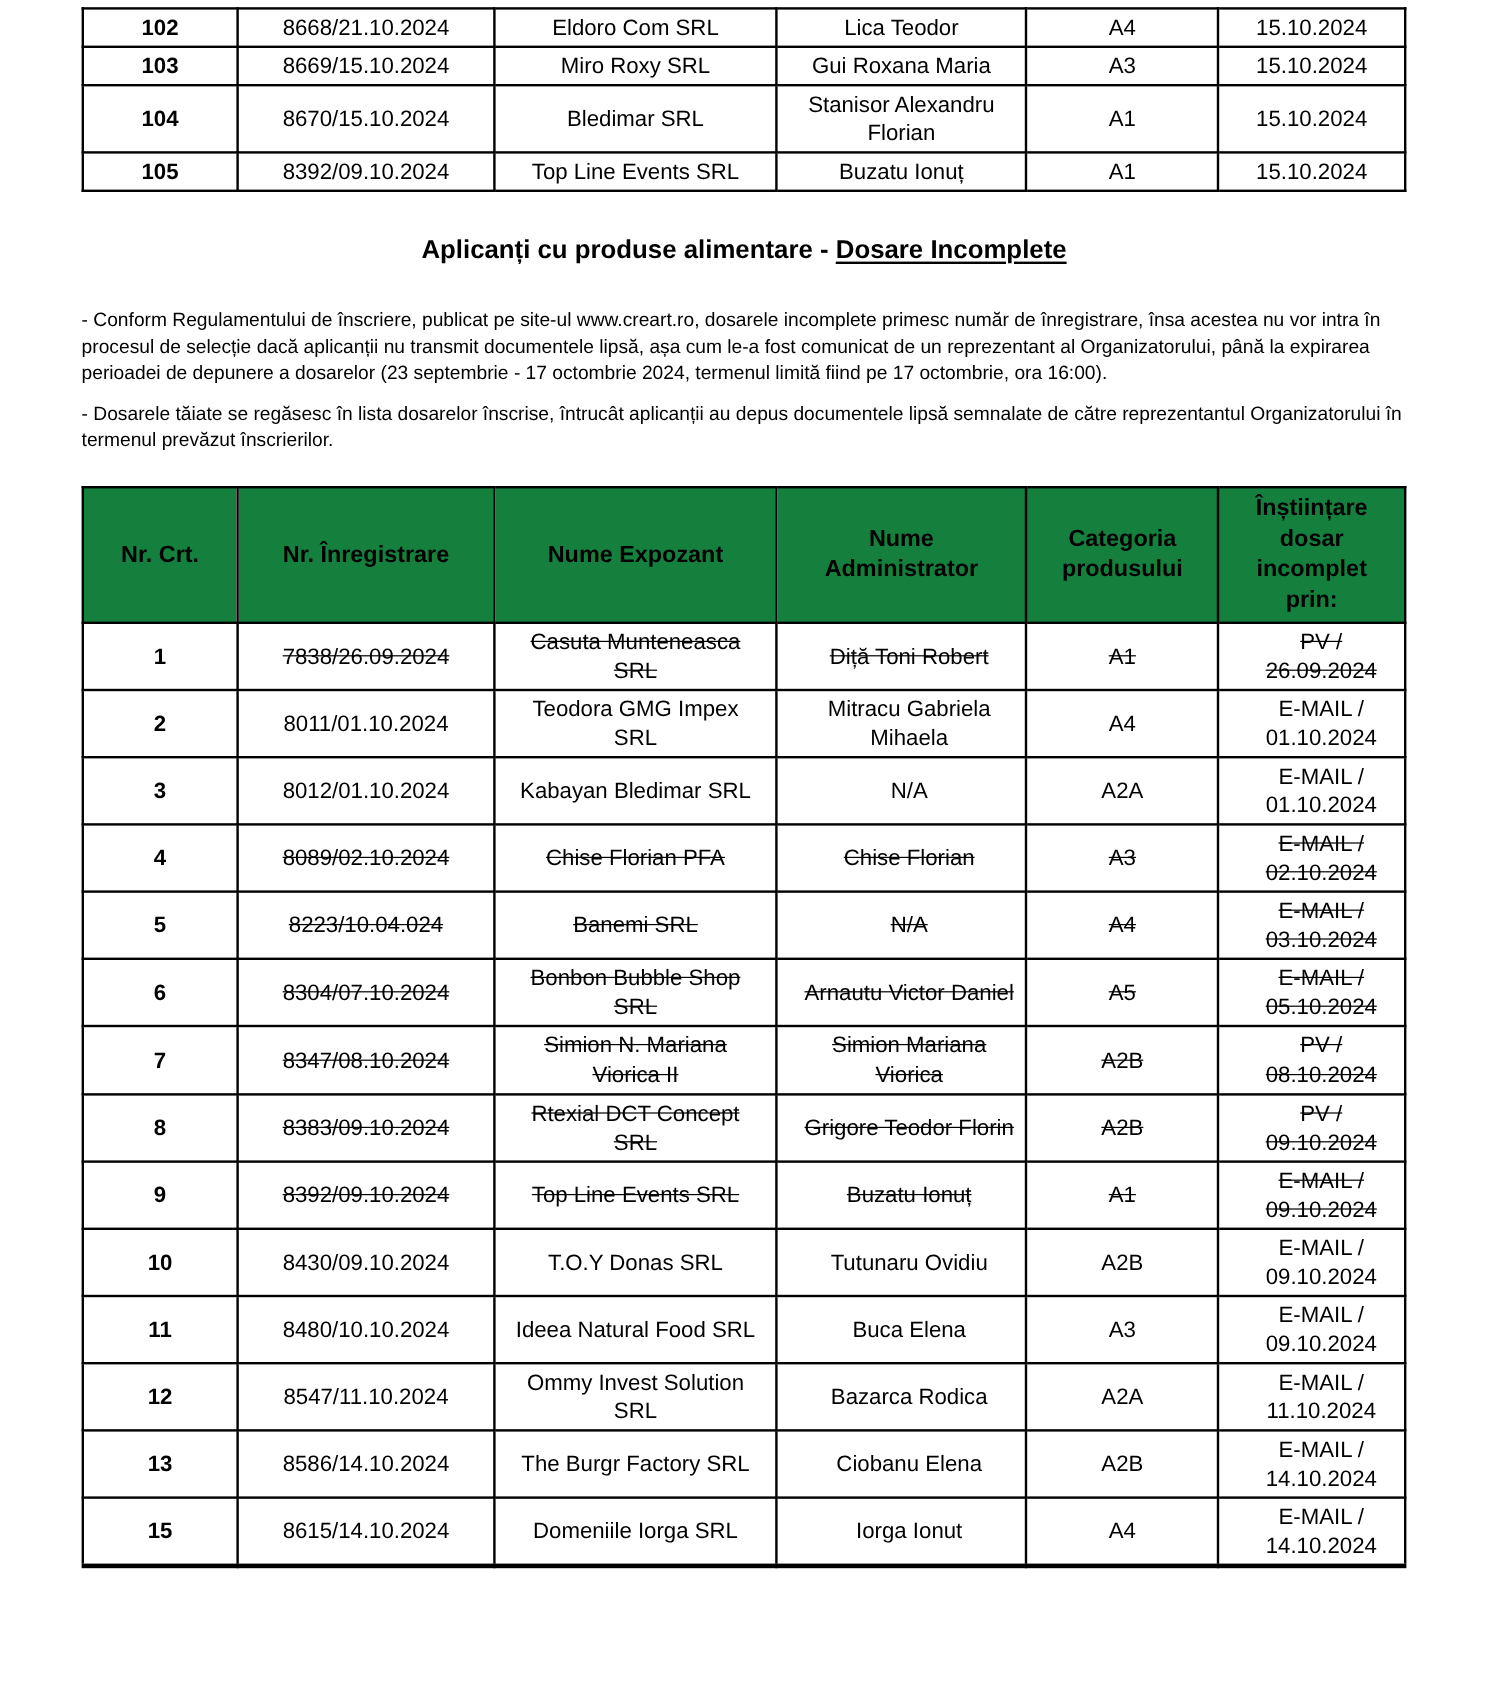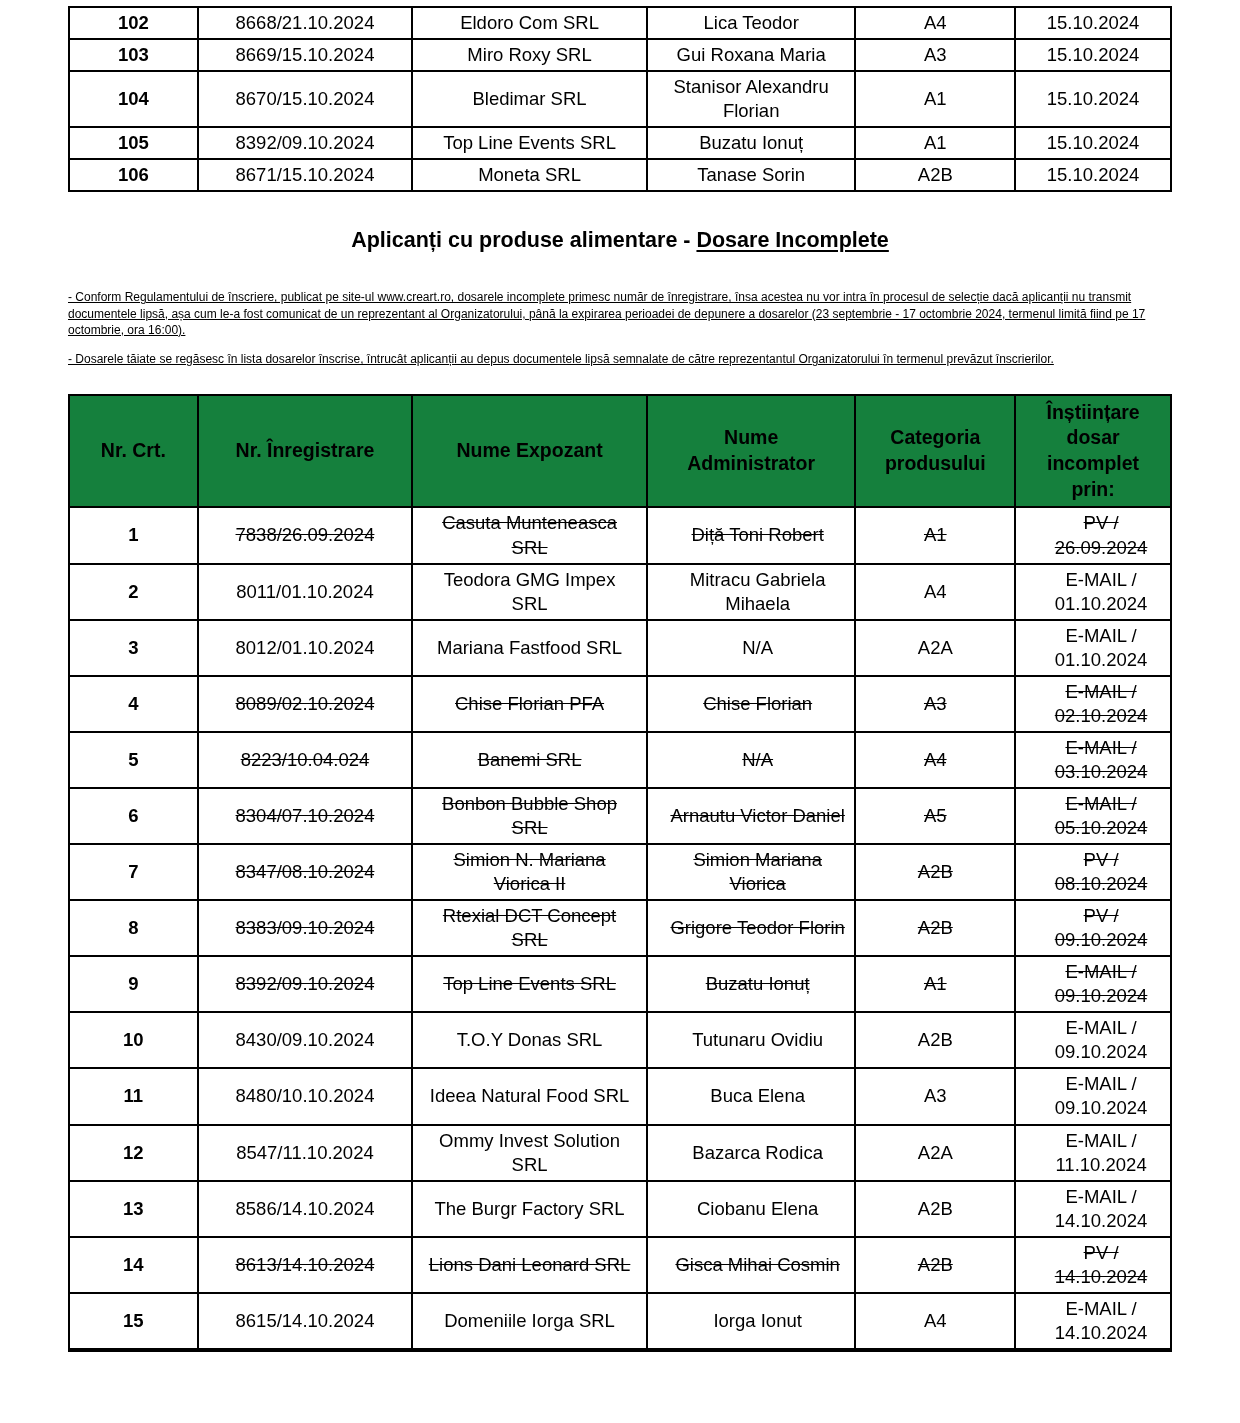--- a/index.html
+++ b/index.html
@@ -11,21 +11,21 @@
            word-wrap:break-word; overflow:hidden; }
 
   
   .top-table td { height:24px; padding:3px 6px; font-size:18.5px; line-height:1.3; }
 
   
   .title { text-align:center; font-size:21.5px; font-weight:bold; margin:36px 0 0 0; }
   .title .u { text-decoration:underline; text-decoration-thickness:2px; text-underline-offset:3px; }
 
   
-  .notes { margin-top:36px; font-size:12px; line-height:1.36;text-decoration:underline; }
+  .notes { margin-top:36px; font-size:16px; line-height:1.36; }
   .notes p { margin:0 0 13px 0; }
 
   
   .main-table { margin-top:26px; border-bottom:4px solid #000; }
   .main-table th { background:#15803d; font-size:19.5px; font-weight:bold;
                    line-height:1.32; padding:4px 14px; height:100px; }
   .main-table td { height:47px; padding:3px 6px; font-size:18.5px; line-height:1.3; }
   .main-table td.c-expozant { padding-left:14px; padding-right:14px; }
   .main-table td.c-admin    { padding-left:18px;  padding-right:5px; }
   .main-table td.c-notice   { padding-left:20px;  padding-right:4px; }
@@ -71,28 +71,20 @@
         <td>Stanisor Alexandru Florian</td>
         <td>A1</td>
         <td>15.10.2024</td>
       </tr>
       <tr>
         <td class="num">105</td>
         <td>8392/09.10.2024</td>
         <td>Top Line Events SRL</td>
         <td>Buzatu Ionuț</td>
         <td>A1</td>
-        <td>15.10.2024</td>
-      </tr>
-      <tr>
-        <td class="num">106</td>
-        <td>8671/15.10.2024</td>
-        <td>Moneta SRL</td>
-        <td>Tanase Sorin</td>
-        <td>A2B</td>
         <td>15.10.2024</td>
       </tr>
     </tbody>
   </table>
 
   <h1 class="title"><span>Aplicanți cu produse alimentare - </span><span class="u">Dosare Incomplete</span></h1>
 
   <div class="notes">
     <p>- Conform Regulamentului de înscriere, publicat pe site-ul www.creart.ro, dosarele incomplete primesc număr de înregistrare, însa acestea nu vor intra în procesul de selecție dacă aplicanții nu transmit documentele lipsă, așa cum le-a fost comunicat de un reprezentant al Organizatorului, până la expirarea perioadei de depunere a dosarelor (23 septembrie - 17 octombrie 2024, termenul limită fiind pe 17 octombrie, ora 16:00).</p>
     <p>- Dosarele tăiate se regăsesc în lista dosarelor înscrise, întrucât aplicanții au depus documentele lipsă semnalate de către reprezentantul Organizatorului în termenul prevăzut înscrierilor.</p>
@@ -130,21 +122,21 @@
         <td class="num">2</td>
         <td>8011/01.10.2024</td>
         <td class="c-expozant">Teodora GMG Impex SRL</td>
         <td class="c-admin">Mitracu Gabriela Mihaela</td>
         <td>A4</td>
         <td class="c-notice">E-MAIL / 01.10.2024</td>
       </tr>
       <tr>
         <td class="num">3</td>
         <td>8012/01.10.2024</td>
-        <td class="c-expozant">Mariana Fastfood SRL</td>
+        <td class="c-expozant">Kabayan Bledimar SRL</td>
         <td class="c-admin">N/A</td>
         <td>A2A</td>
         <td class="c-notice">E-MAIL / 01.10.2024</td>
       </tr>
       <tr class="struck">
         <td class="num">4</td>
         <td>8089/02.10.2024</td>
         <td class="c-expozant">Chise Florian PFA</td>
         <td class="c-admin">Chise Florian</td>
         <td>A3</td>
@@ -215,28 +207,20 @@
         <td class="c-notice">E-MAIL / 11.10.2024</td>
       </tr>
       <tr>
         <td class="num">13</td>
         <td>8586/14.10.2024</td>
         <td class="c-expozant">The Burgr Factory SRL</td>
         <td class="c-admin">Ciobanu Elena</td>
         <td>A2B</td>
         <td class="c-notice">E-MAIL / 14.10.2024</td>
       </tr>
-      <tr class="struck">
-        <td class="num">14</td>
-        <td>8613/14.10.2024</td>
-        <td class="c-expozant">Lions Dani Leonard SRL</td>
-        <td class="c-admin">Gisca Mihai Cosmin</td>
-        <td>A2B</td>
-        <td class="c-notice">PV / 14.10.2024</td>
-      </tr>
       <tr>
         <td class="num">15</td>
         <td>8615/14.10.2024</td>
         <td class="c-expozant">Domeniile Iorga SRL</td>
         <td class="c-admin">Iorga Ionut</td>
         <td>A4</td>
         <td class="c-notice">E-MAIL / 14.10.2024</td>
       </tr>
     </tbody>
   </table>

